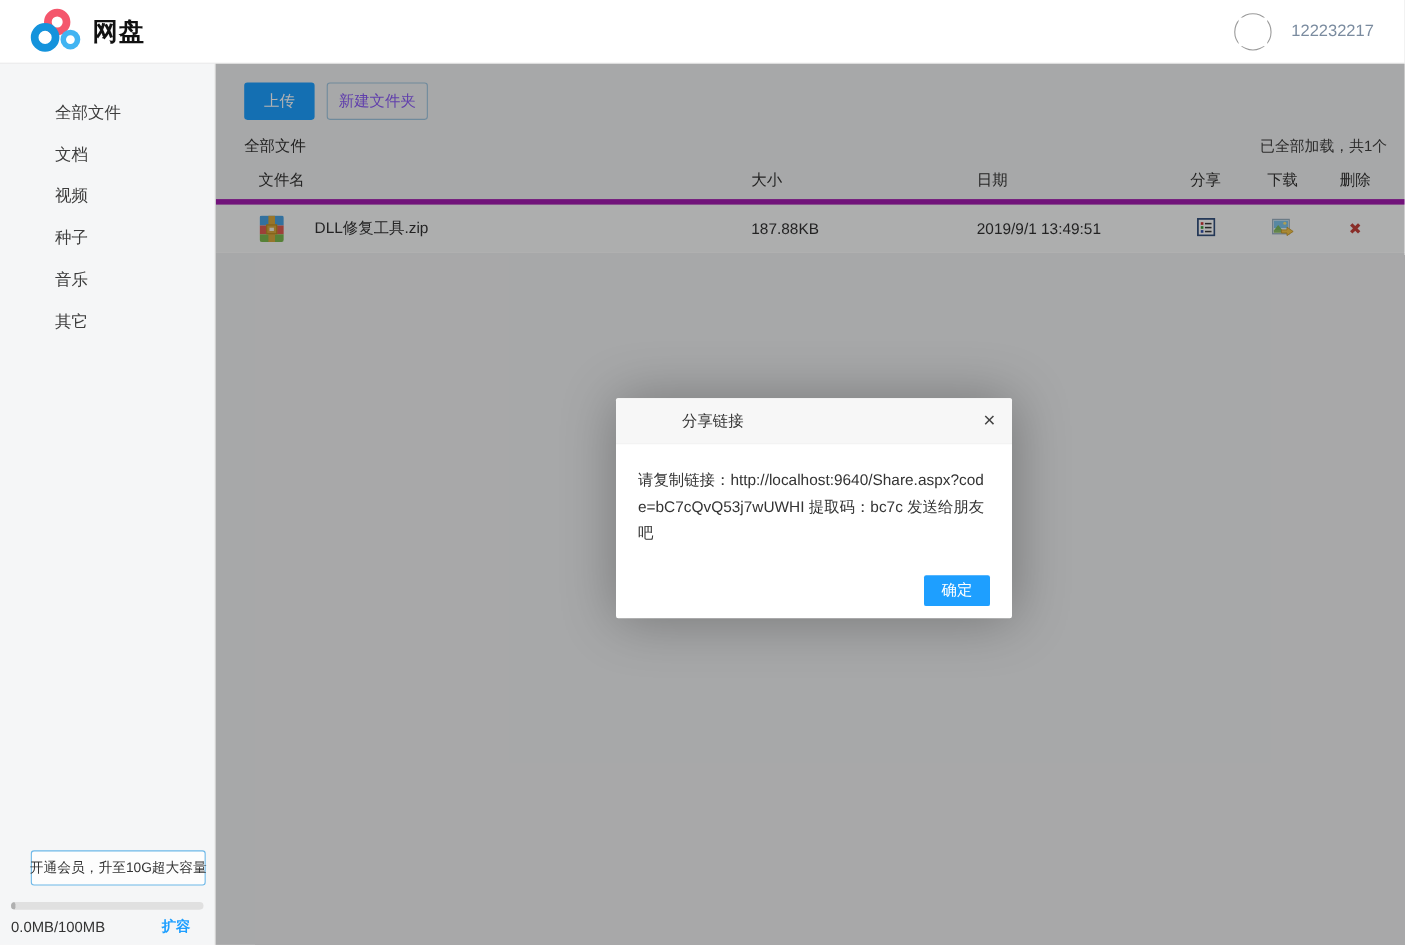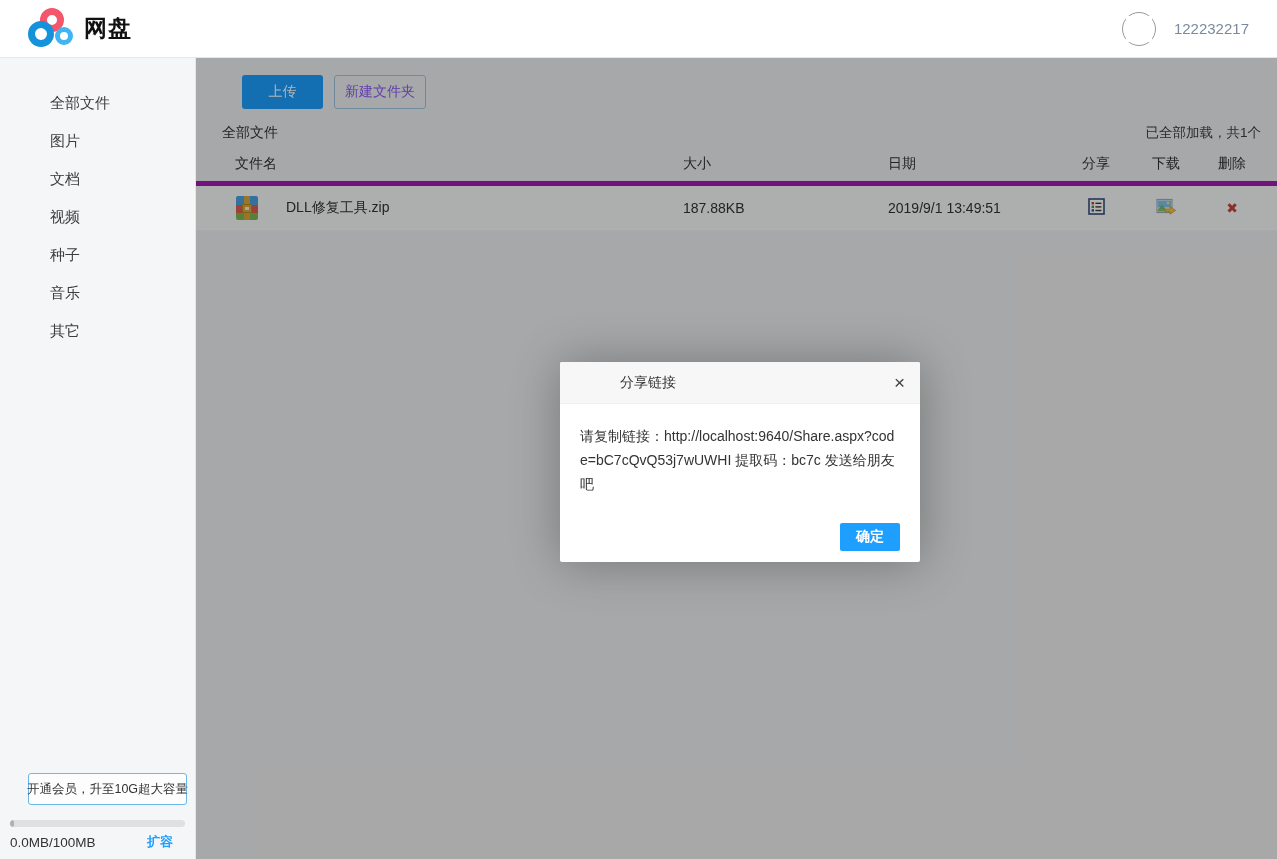--- a/index.html
+++ b/index.html
@@ -46,21 +46,21 @@
   .progress-fill{ height:100%; background:#b0b0b0; border-radius:4px; width:0; }
   .storage-row{ position:absolute; left:10px; right:10px; bottom:8px;
     display:flex; align-items:center; justify-content:space-between; }
   .storage-label{ font-size:13.5px; color:#333; }
   .expand-link{ font-size:13px; color:#1E9FFF; margin-right:12px; cursor:pointer; text-decoration:none;font-weight:bold; }
 
   
   .main{ position:absolute; left:196px; top:58px; right:0; bottom:0; background:#f0f1f2; }
   .toolbar{ display:flex; gap:11px; padding:17px 0 0 26px; }
   .btn{ height:34px; border-radius:3px; font-size:14px; display:flex; align-items:center; justify-content:center; cursor:pointer; border:none; }
-  .btn-upload{ width:81px; background:#1E9FFF; color:#fff;margin-left:20px; }
+  .btn-upload{ width:64px; background:#1E9FFF; color:#fff; }
   .btn-newfolder{ width:92px; background:transparent; color:#8b5cf6; border:1px solid #9fc6e0; }
   .listbar{ display:flex; align-items:center; justify-content:space-between; margin:10px 16px 0 26px; height:28px; }
   .breadcrumb{ font-size:14px; color:#333; }
   .load-status{ font-size:13.5px; color:#3f3f3f; }
   .cols{ display:flex; align-items:center; height:34px; padding:0 16px 0 26px; font-size:14px; color:#333;margin-left:13px; }
   .c-name{ flex:1; display:flex; align-items:center; min-width:0; }
   .c-size{ width:205px; }
   .c-date{ width:175px; }
   .c-share{ width:66px; text-align:center; }
   .c-down{ width:74px; text-align:center; }
@@ -97,21 +97,21 @@
   }
   .dialog-title{ font-size:14px; color:#333;margin-left:40px; }
   .dialog-close{ font-size:19px; color:#444; cursor:pointer; line-height:1; font-weight:400; }
   .dialog-body{
     padding:20px 20px 0 20px; font-size:14px; line-height:24px; color:#333;
     word-break:break-all;
   }
   .dialog-ok{
     position:absolute; right:20px; bottom:11px; width:60px; height:28px;
     background:#1E9FFF; color:#fff; font-size:14px; border:none; border-radius:2px;
-    display:flex; align-items:center; justify-content:center; cursor:pointer;font-weight:bold;
+    display:flex; align-items:center; justify-content:center; cursor:pointer;
   }
 </style>
 </head>
 <body>
 
 <header class="app-header">
   <div class="brand">
     <div class="logo">
       <div class="ring ring-pink"></div>
       <div class="ring ring-blue"></div>
@@ -121,21 +121,20 @@
   </div>
   <div class="user">
     <div class="avatar"></div>
     <div class="username">122232217</div>
   </div>
 </header>
 
 <aside class="sidebar">
   <nav class="nav">
     <div class="nav-item">全部文件</div>
-    <div class="nav-item">图片</div>
     <div class="nav-item">文档</div>
     <div class="nav-item">视频</div>
     <div class="nav-item">种子</div>
     <div class="nav-item">音乐</div>
     <div class="nav-item">其它</div>
   </nav>
   <div class="vip-btn">开通会员，升至10G超大容量</div>
   <div class="progress">
     <div class="progress-fill" style="width: 2%;"></div>
   </div>

